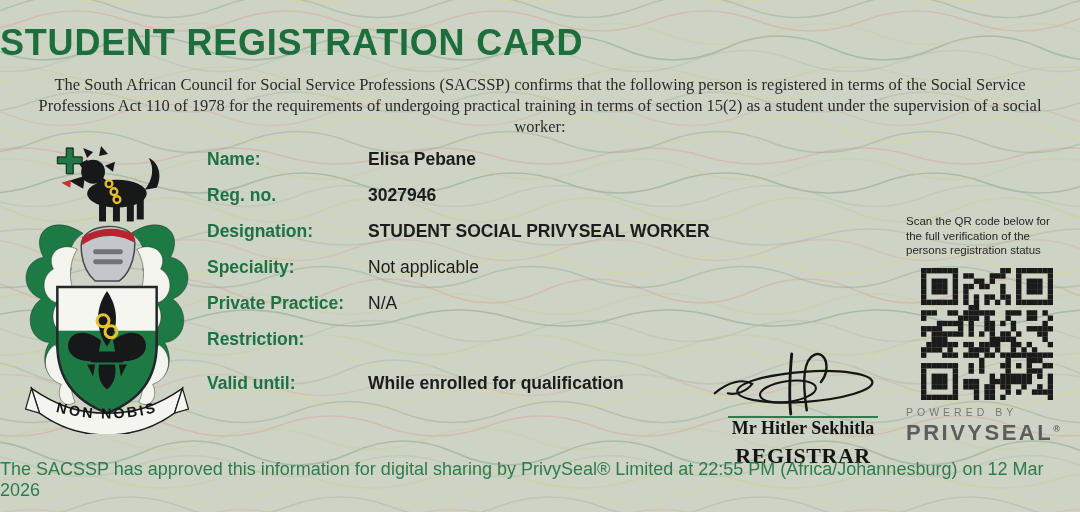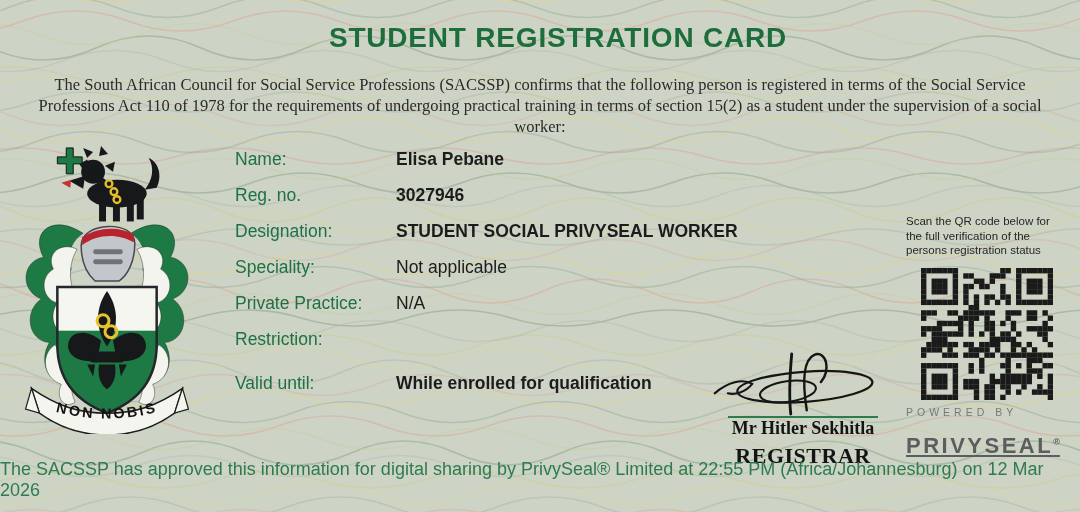--- a/index.html
+++ b/index.html
@@ -5,48 +5,48 @@
   :root{
     --bg:#cdd4c6; --title:#1d6e3c; --label:#1e7145; --footer:#2e7b4e;
     --ink:#222222; --gray:#5c5d5f; --graylight:#77787a;
   }
   *{margin:0;padding:0;box-sizing:border-box;}
   html,body{width:1080px;height:512px;overflow:hidden;}
   body{font-family:"Liberation Sans",sans-serif;background:#fff;}
   .card{position:relative;width:1080px;height:512px;background:var(--bg);overflow:hidden;}
   .waves{position:absolute;inset:0;pointer-events:none;}
 
-  .title{position:absolute;top:22px;left:0;right:0;text-align:center;
-    font-size:28px;font-weight:bold;letter-spacing:.8px;color:var(--title);padding-left:36px;}
+  .title{position:absolute;top:22px;left:0;right:0;
+    font-size:36px;font-weight:bold;letter-spacing:.8px;color:var(--title);}
   .intro{position:absolute;top:74px;left:32px;right:32px;text-align:center;
     font-size:16.5px;line-height:1.28;color:#2b2b2b;font-family:Liberation Serif, serif;}
 
   .crest{position:absolute;left:16px;top:140px;width:182px;height:294px;}
   .crest svg{width:100%;height:100%;display:block;}
 
   .fields{position:absolute;left:207px;top:148px;width:670px;}
   .frow{display:flex;margin-bottom:14px;line-height:22px;font-size:17.5px;}
-  .f-label{flex:0 0 161px;font-weight:normal;color:var(--label);margin-left:28px;}
+  .f-label{flex:0 0 161px;font-weight:bold;color:var(--label);}
   .f-value{flex:0 0 500px;max-width:500px;color:#1c1c1c;}
   .f-value.b{font-weight:bold;}
   .frow:nth-child(7){margin-top:22px;}
 
   .sigblock{position:absolute;left:698px;top:350px;width:210px;text-align:center;}
   .sigblock svg{width:188px;height:66px;display:block;margin:0 auto;}
   .sigline{width:150px;height:2px;background:var(--footer);margin:0 auto;}
   .regname{margin-top:0;font-family:"Liberation Serif",serif;font-weight:bold;
     font-size:18px;color:#141414;}
   .regtitle{margin-top:4px;font-family:Liberation Serif, serif;font-weight:bold;
     font-size:22px;letter-spacing:.5px;color:#141414;}
 
   .qrpanel{position:absolute;left:906px;top:214px;width:162px;text-align:left;}
   .qrtext{font-size:11.5px;line-height:1.28;color:#262626;}
   .qr{width:132px;height:132px;margin:10px auto 0;display:block;}
   .powered{margin-top:6px;font-size:10.5px;letter-spacing:4px;color:var(--graylight);}
-  .brand{margin-top:15px;font-size:22px;font-weight:600;letter-spacing:2.5px;color:var(--gray);text-decoration:underline;}
+  .brand{margin-top:2px;font-size:22px;font-weight:600;letter-spacing:2.5px;color:var(--gray);}
   .brand sup{font-size:9px;vertical-align:super;letter-spacing:0;}
 
   .footer{position:absolute;left:0;right:10px;bottom:11px;text-align:left;
     font-size:18px;color:var(--footer);}
 </style>
 </head>
 <body>
 
 <div class="card">
 

